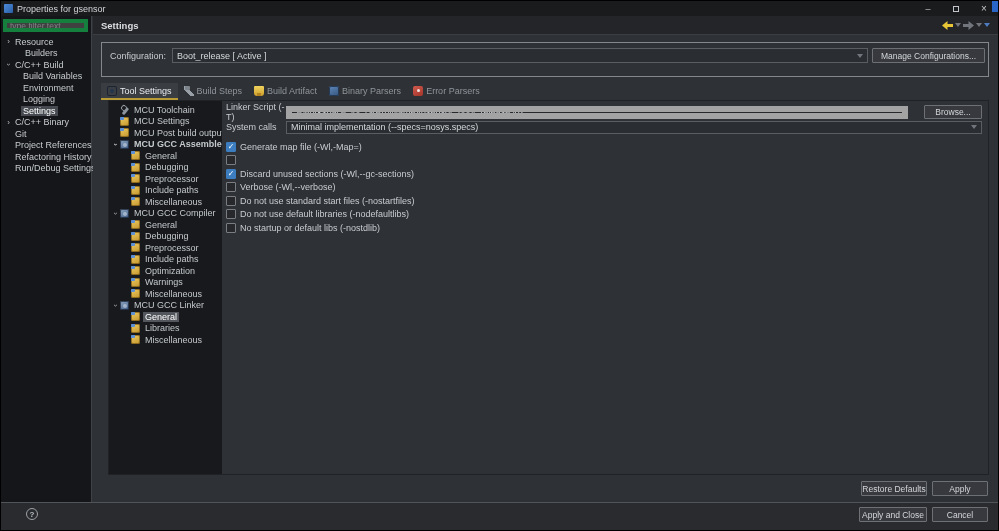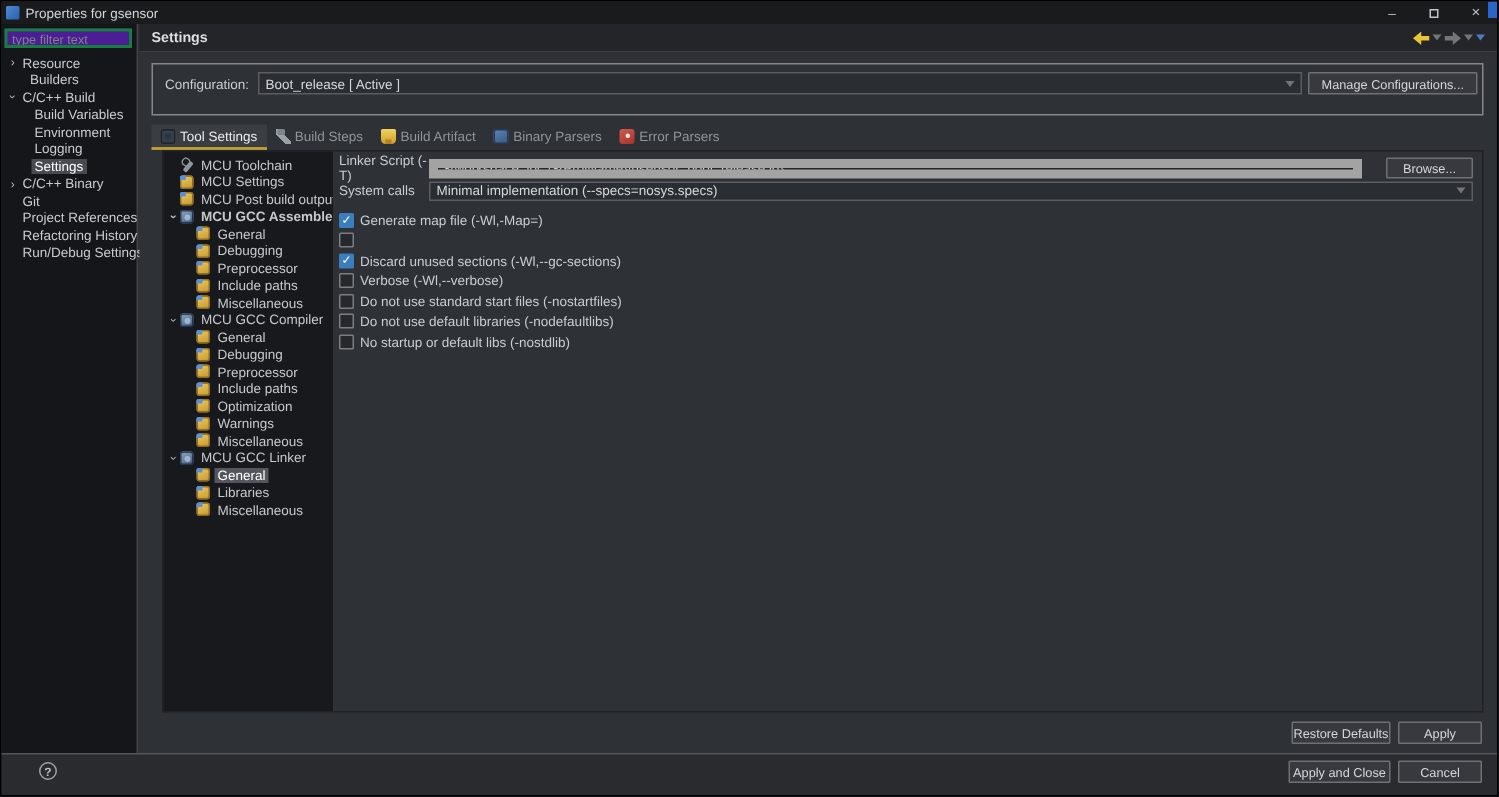--- a/index.html
+++ b/index.html
@@ -13,21 +13,21 @@
   .appicon{width:9px;height:9px;border-radius:1px;background:linear-gradient(135deg,#4d8bd8,#2b5fa8);margin-right:4px;flex:none;}
   .title-text{color:#d2d5d8;font-size:9px;white-space:nowrap;}
   .titlebar .spacer{flex:1;}
   .winbtn{width:28px;height:15px;display:flex;align-items:center;justify-content:center;color:#c2c5c9;font-size:9px;}
   .winbtn.max span{width:6px;height:6px;border:1px solid #c2c5c9;display:block;}
   .winbtn.close{font-size:10px;}
   .edge-artifact{position:absolute;right:0;top:0;width:6px;height:11px;background:#2a66c8;}
 
   
   .sidebar{position:absolute;left:0;top:15px;width:91px;bottom:28px;background:#141619;border-right:1px solid #3f4246;}
-  .filter-input{display:block;width:85px;height:13px;margin:3px 2px 4px 2px;background:#4c1d95;border:2px solid #15803d;color:#a8adb2;font-family:"Liberation Sans",sans-serif;font-size:8.5px;padding:0 3px;}
+  .filter-input{display:block;width:85px;height:13px;margin:3px 2px 4px 2px;background:#404040;border:4px solid #15803d;color:#a8adb2;font-family:"Liberation Sans",sans-serif;font-size:8.5px;padding:0 3px;}
   .filter-input::placeholder{color:#7e8388;}
   .side-row{display:flex;align-items:center;height:11.5px;white-space:nowrap;color:#c8cbcf;cursor:default;}
   .side-row .expander{width:9px;flex:none;font-size:8px;color:#b9bdc1;text-align:center;line-height:9px;}
   .side-row .expander.open{transform:rotate(90deg);}
   .side-label{padding:0 2px;}
   .side-row.selected .side-label{background:#474b51;color:#fff;}
 
   
   .headerbar{position:absolute;left:92px;right:0;top:15px;height:19px;background:#232529;border-bottom:1px solid #3a3d41;display:flex;align-items:center;padding:0 8px;}
   .header-title{font-weight:bold;font-size:9.5px;color:#dcdee1;}
@@ -117,21 +117,21 @@
   </div>
   <div class="edge-artifact"></div>
 
   <div class="sidebar">
     <input class="filter-input" type="text" placeholder="type filter text" style="">
     <div id="sidebar-tree">
         <div class="side-row" style="padding-left: 3px;">
           <span class="expander">›</span>
           <span class="side-label">Resource</span>
         </div>
-        <div class="side-row" style="padding-left: 8px;">
+        <div class="side-row" style="padding-left: 13px;">
           <span class="expander"></span>
           <span class="side-label">Builders</span>
         </div>
         <div class="side-row" style="padding-left: 3px;">
           <span class="expander open">›</span>
           <span class="side-label">C/C++ Build</span>
         </div>
         <div class="side-row" style="padding-left: 11px;">
           <span class="expander"></span>
           <span class="side-label">Build Variables</span>

